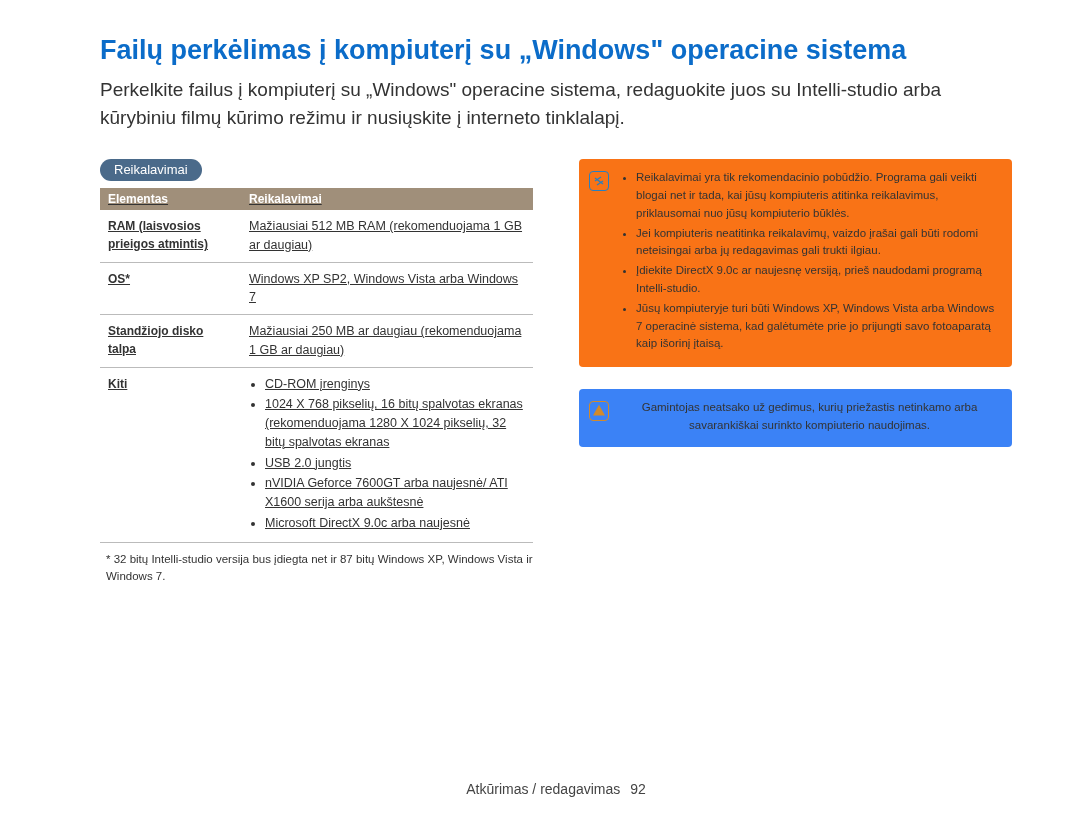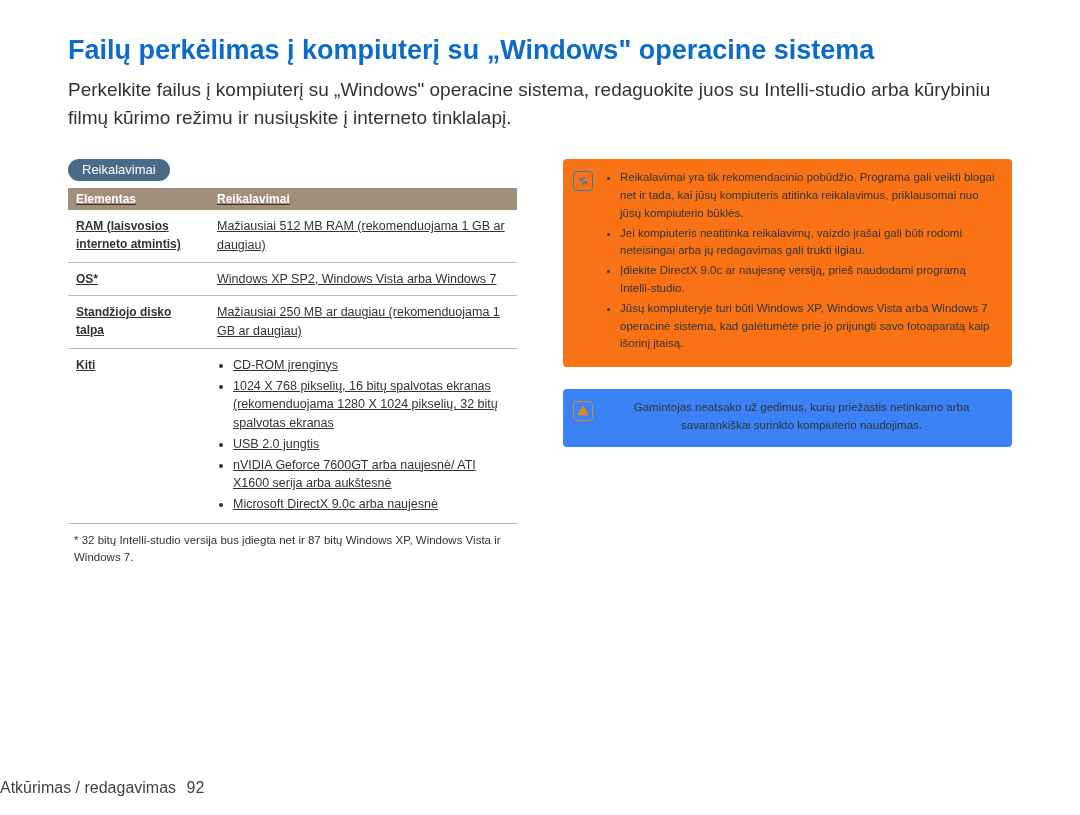--- a/index.html
+++ b/index.html
@@ -10,20 +10,21 @@
     width: 1080px;
     height: 815px;
     overflow: hidden;
     color: #333;
   }
   .page {
     padding: 35px 68px 20px 68px;
     box-sizing: border-box;
     height: 100%;
     position: relative;
+    margin-left: 32px;
   }
   h1.title {
     color: #0b6cc9;
     font-weight: bold;
     font-size: 27px;
     margin: 0 0 10px 0;
     letter-spacing: 0px;
   }
   .intro {
     font-size: 19px;
@@ -128,22 +129,22 @@
     padding-left: 15px;
   }
   .note-content ul li {
     margin-bottom: 2px;
   }
   .page-footer {
     position: absolute;
     bottom: 18px;
     left: 0;
     right: 0;
-    text-align: left;
-    font-size: 16px;
+    text-align: center;
+    font-size: 14px;
     color: #444;
   }
   .page-footer .pnum {
     margin-left: 6px;
   }
 </style>
 </head>
 <body>
 
 <div class="page">
@@ -156,21 +157,21 @@
 
       <table class="req">
         <thead>
           <tr>
             <th>Elementas</th>
             <th>Reikalavimai</th>
           </tr>
         </thead>
         <tbody>
           <tr>
-            <td class="label">RAM (laisvosios interneto atmintis)</td>
+            <td class="label">RAM (laisvosios prieigos atmintis)</td>
             <td>Mažiausiai 512 MB RAM (rekomenduojama 1 GB ar daugiau)</td>
           </tr>
           <tr>
             <td class="label">OS*</td>
             <td>Windows XP SP2, Windows Vista arba Windows 7</td>
           </tr>
           <tr>
             <td class="label">Standžiojo disko talpa</td>
             <td>Mažiausiai 250 MB ar daugiau (rekomenduojama 1 GB ar daugiau)</td>
           </tr>

